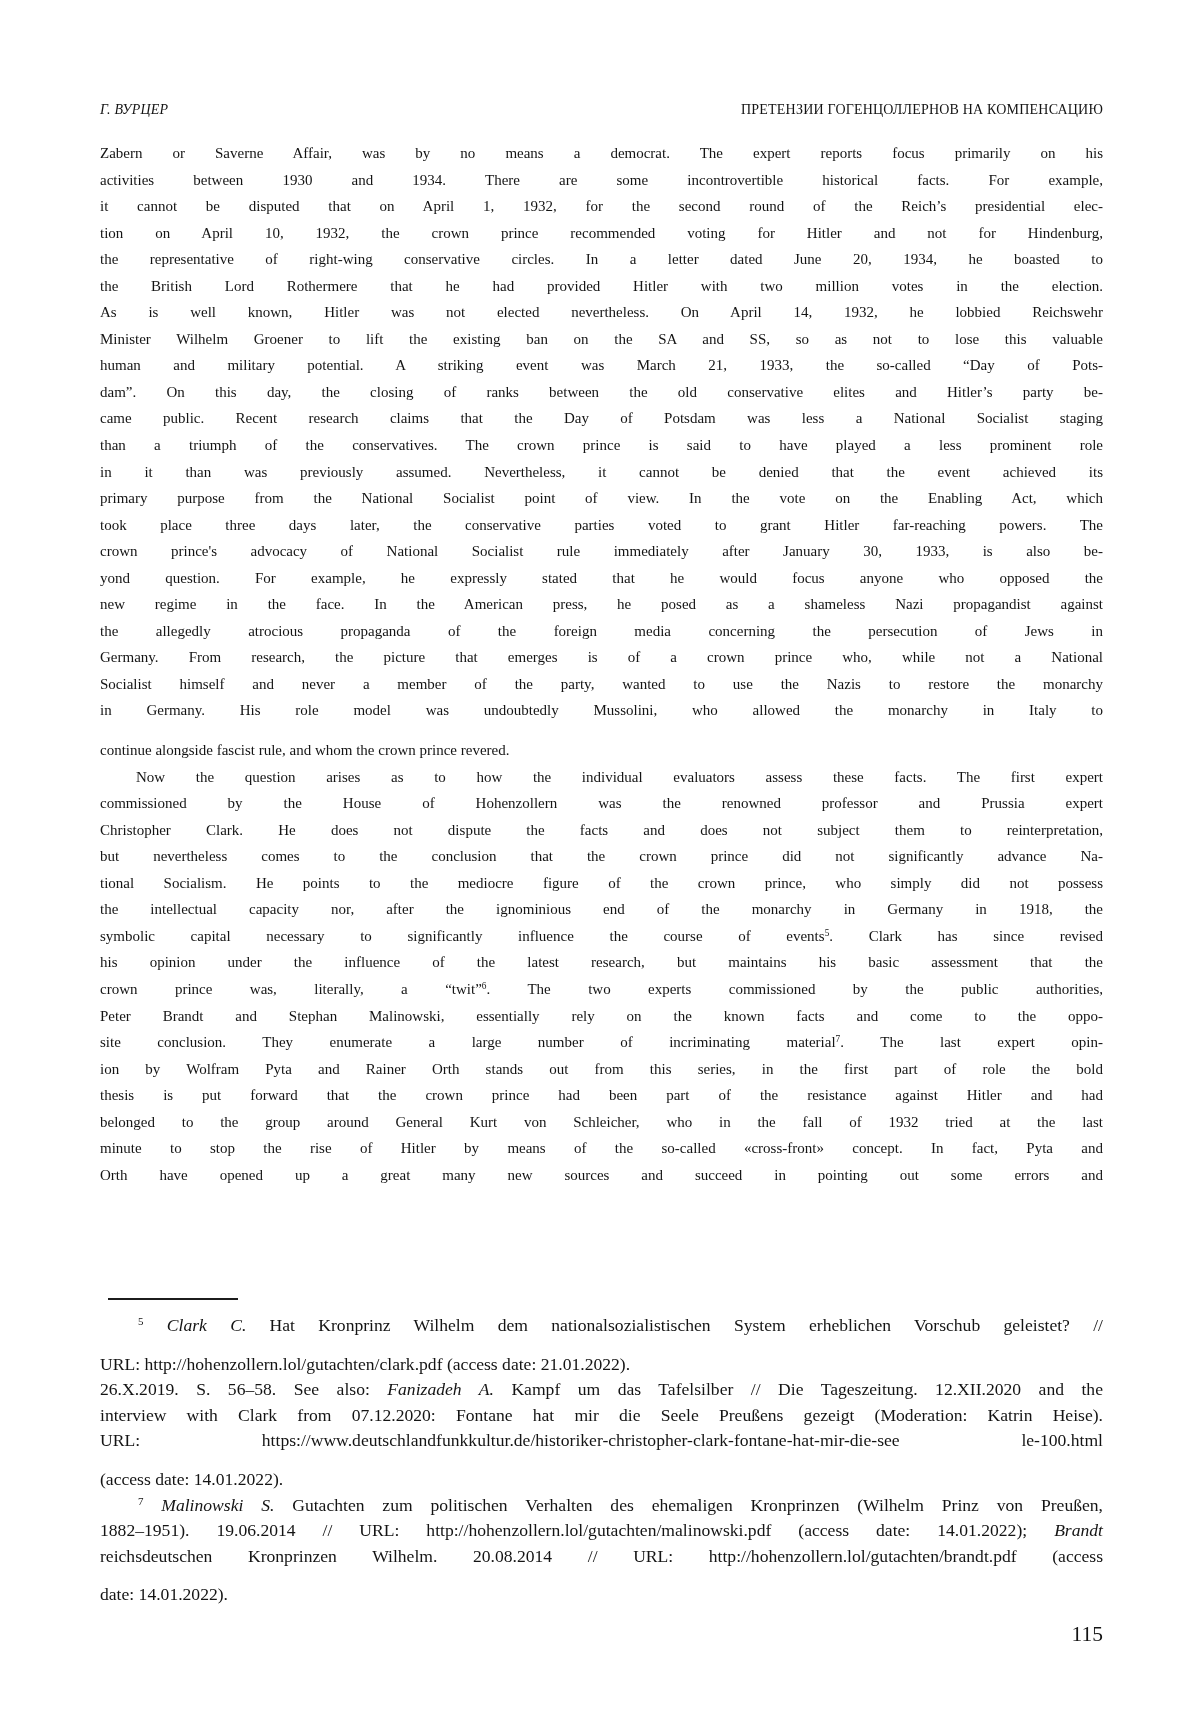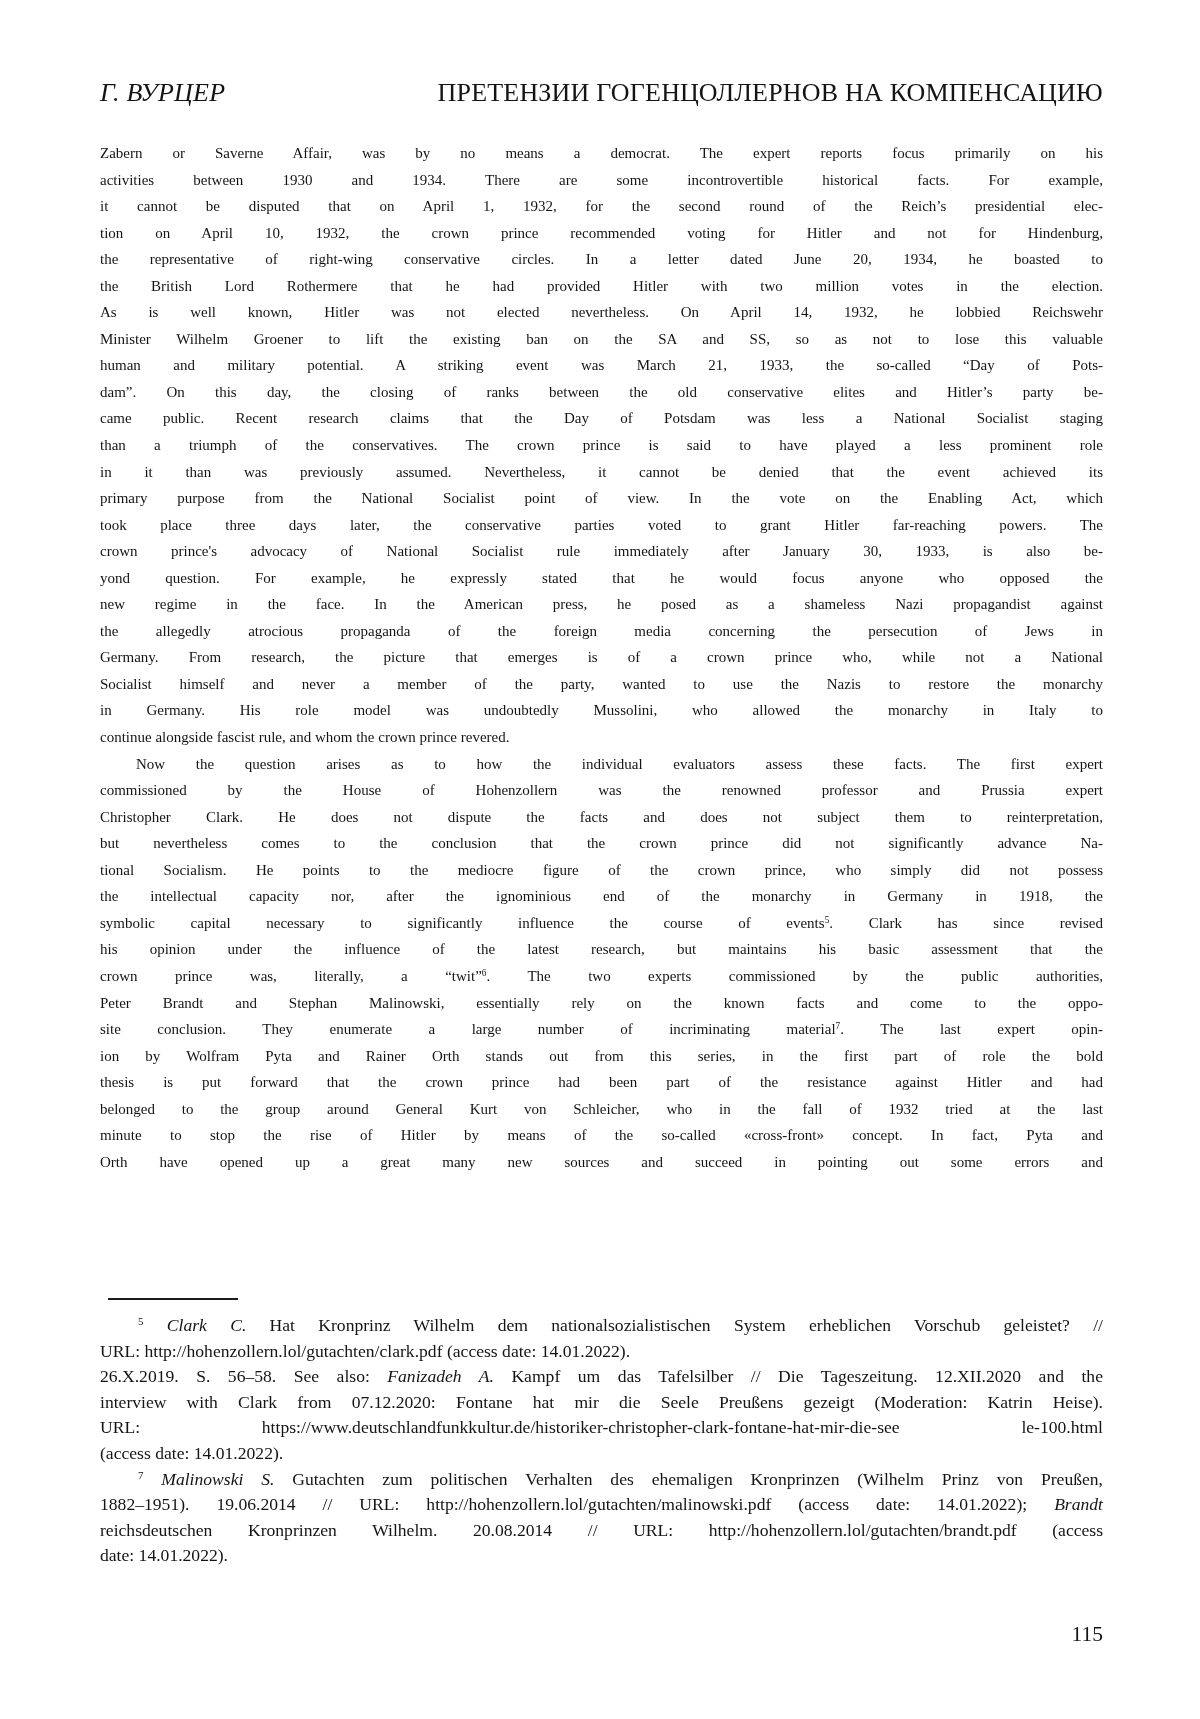--- a/index.html
+++ b/index.html
@@ -10,38 +10,38 @@
     font-family: "Liberation Serif", "DejaVu Serif", serif;
     position: relative;
     overflow: hidden;
   }
   .sheet { position: absolute; inset: 0; }
 
   .running-header {
     position: absolute;
     top: 78px; left: 100px; width: 1003px;
     display: flex; justify-content: space-between; align-items: flex-end;
-    font-size: 26px;
+    font-size: 14px;
     letter-spacing: 0.2px;
   }
   .running-author { font-style: italic; }
-  .running-title { font-style: normal; }
+  .running-title { font-style: normal; margin-top: 24px; }
 
   .body-text {
     position: absolute;
     top: 140px; left: 100px; width: 1003px;
     font-size: 15px;
     line-height: 26.55px;
     text-justify: inter-word;
   }
   .line {
     text-align: justify;
     text-align-last: justify;
   }
-  .line.nojust { text-align-last: left; }
+  .line.nojust { text-align-last: left; margin-top: 13px; }
   .line.indent { text-indent: 36px; }
 
   sup {
     font-size: 0.62em;
     line-height: 0;
     vertical-align: baseline;
     position: relative;
     top: -0.55em;
   }
 
@@ -121,21 +121,21 @@
         <div class="line">minute to stop the rise of Hitler by means of the so-called «cross-front» concept. In fact, Pyta and</div>
         <div class="line">Orth have opened up a great many new sources and succeed in pointing out some errors and</div>
       </div>
     </main>
 
   <div class="footnote-rule"></div>
 
   <section class="footnotes" id="footnotes">
       <div class="footnote">
         <div class="line indent"><sup>5</sup> <i>Clark C.</i> Hat Kronprinz Wilhelm dem nationalsozialistischen System erheblichen Vorschub geleistet? //</div>
-        <div class="line nojust">URL: http://hohenzollern.lol/gutachten/clark.pdf (access date: 14.01.2022).</div>
+        <div class="line nojust">URL: http://hohenzollern.lol/gutachten/clark.pdf (access date: 21.01.2022).</div>
       </div>
       <div class="footnote">
         <div class="line">26.X.2019. S. 56–58. See also: <i>Fanizadeh A.</i> Kampf um das Tafelsilber // Die Tageszeitung. 12.XII.2020 and the</div>
         <div class="line">interview with Clark from 07.12.2020: Fontane hat mir die Seele Preußens gezeigt (Moderation: Katrin Heise).</div>
         <div class="line">URL: https://www.deutschlandfunkkultur.de/historiker-christopher-clark-fontane-hat-mir-die-see le-100.html</div>
         <div class="line nojust">(access date: 14.01.2022).</div>
       </div>
       <div class="footnote">
         <div class="line indent"><sup>7</sup> <i>Malinowski S.</i> Gutachten zum politischen Verhalten des ehemaligen Kronprinzen (Wilhelm Prinz von Preußen,</div>
         <div class="line">1882–1951). 19.06.2014 // URL: http://hohenzollern.lol/gutachten/malinowski.pdf (access date: 14.01.2022); <i>Brandt</i></div>

